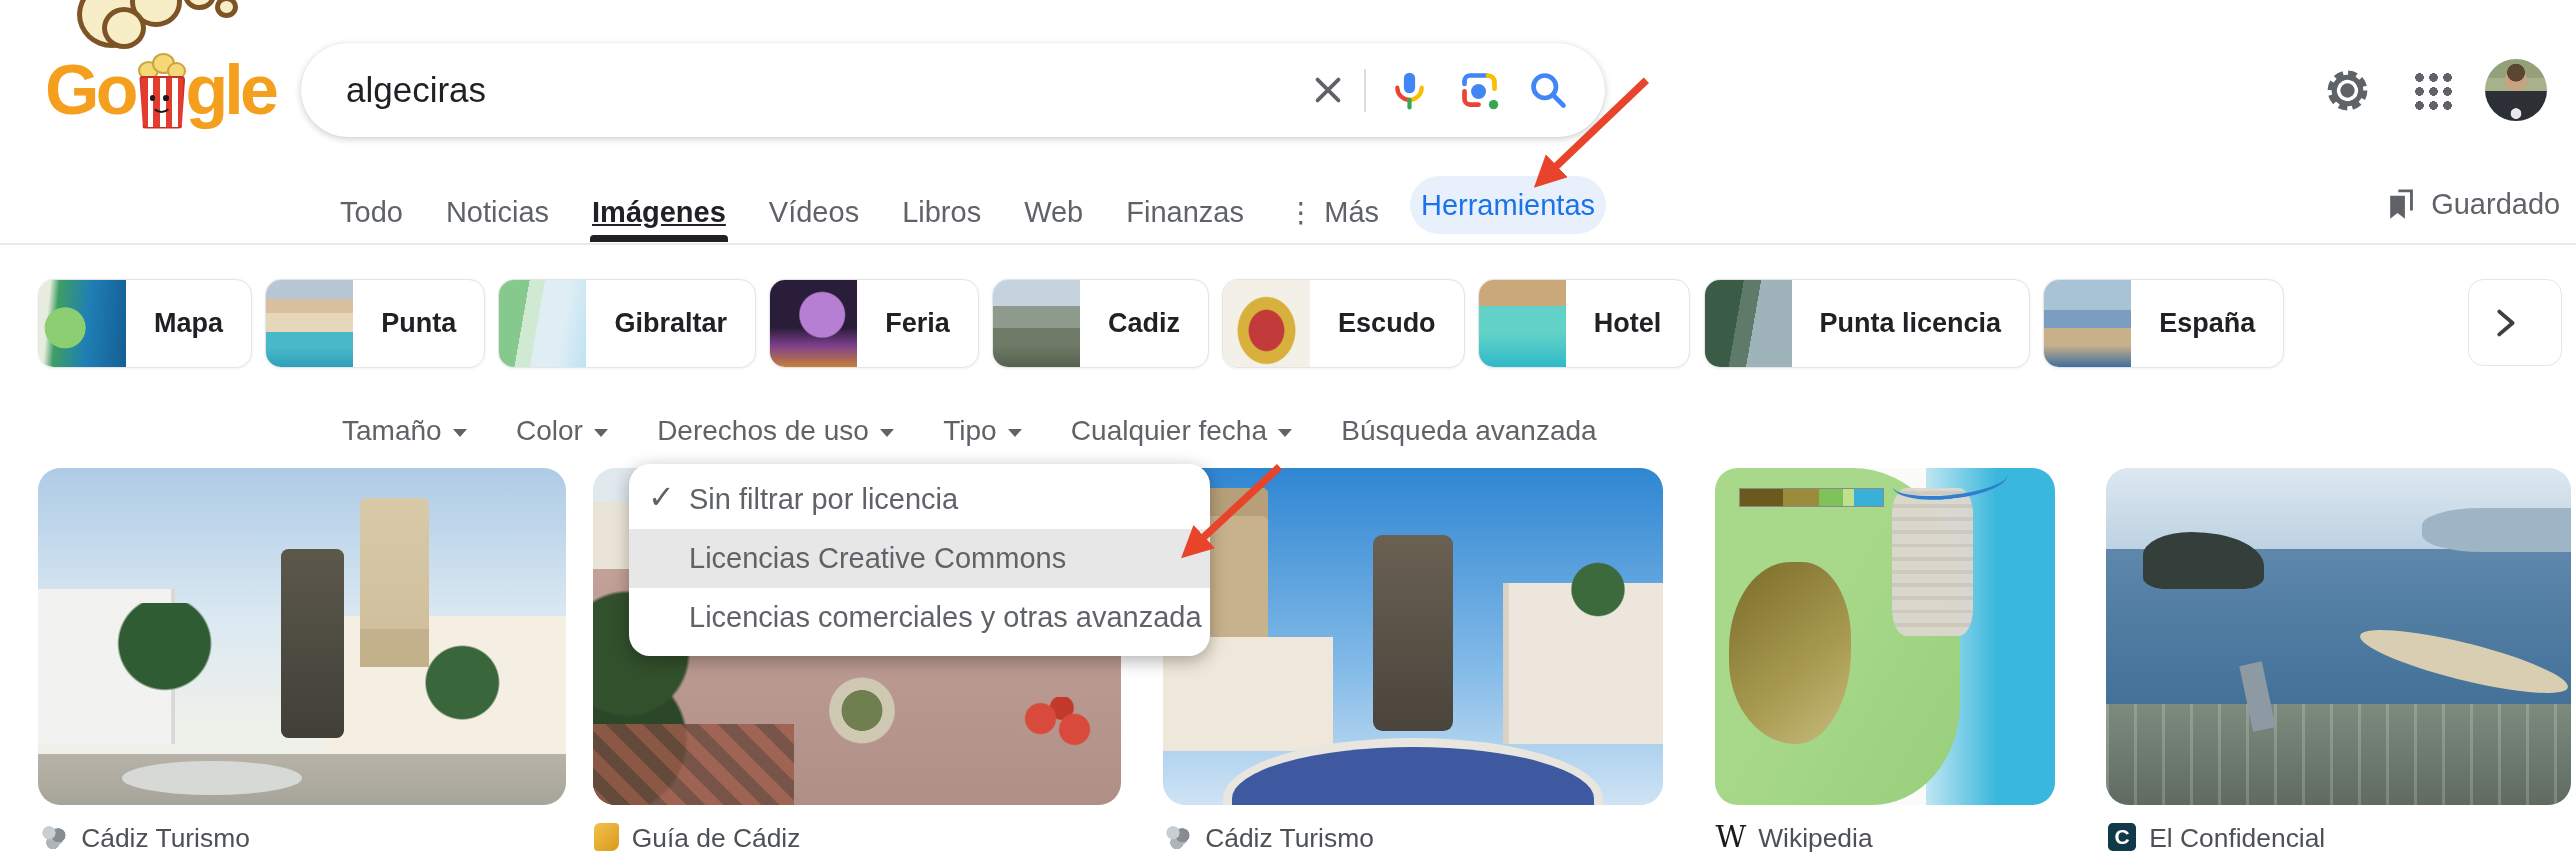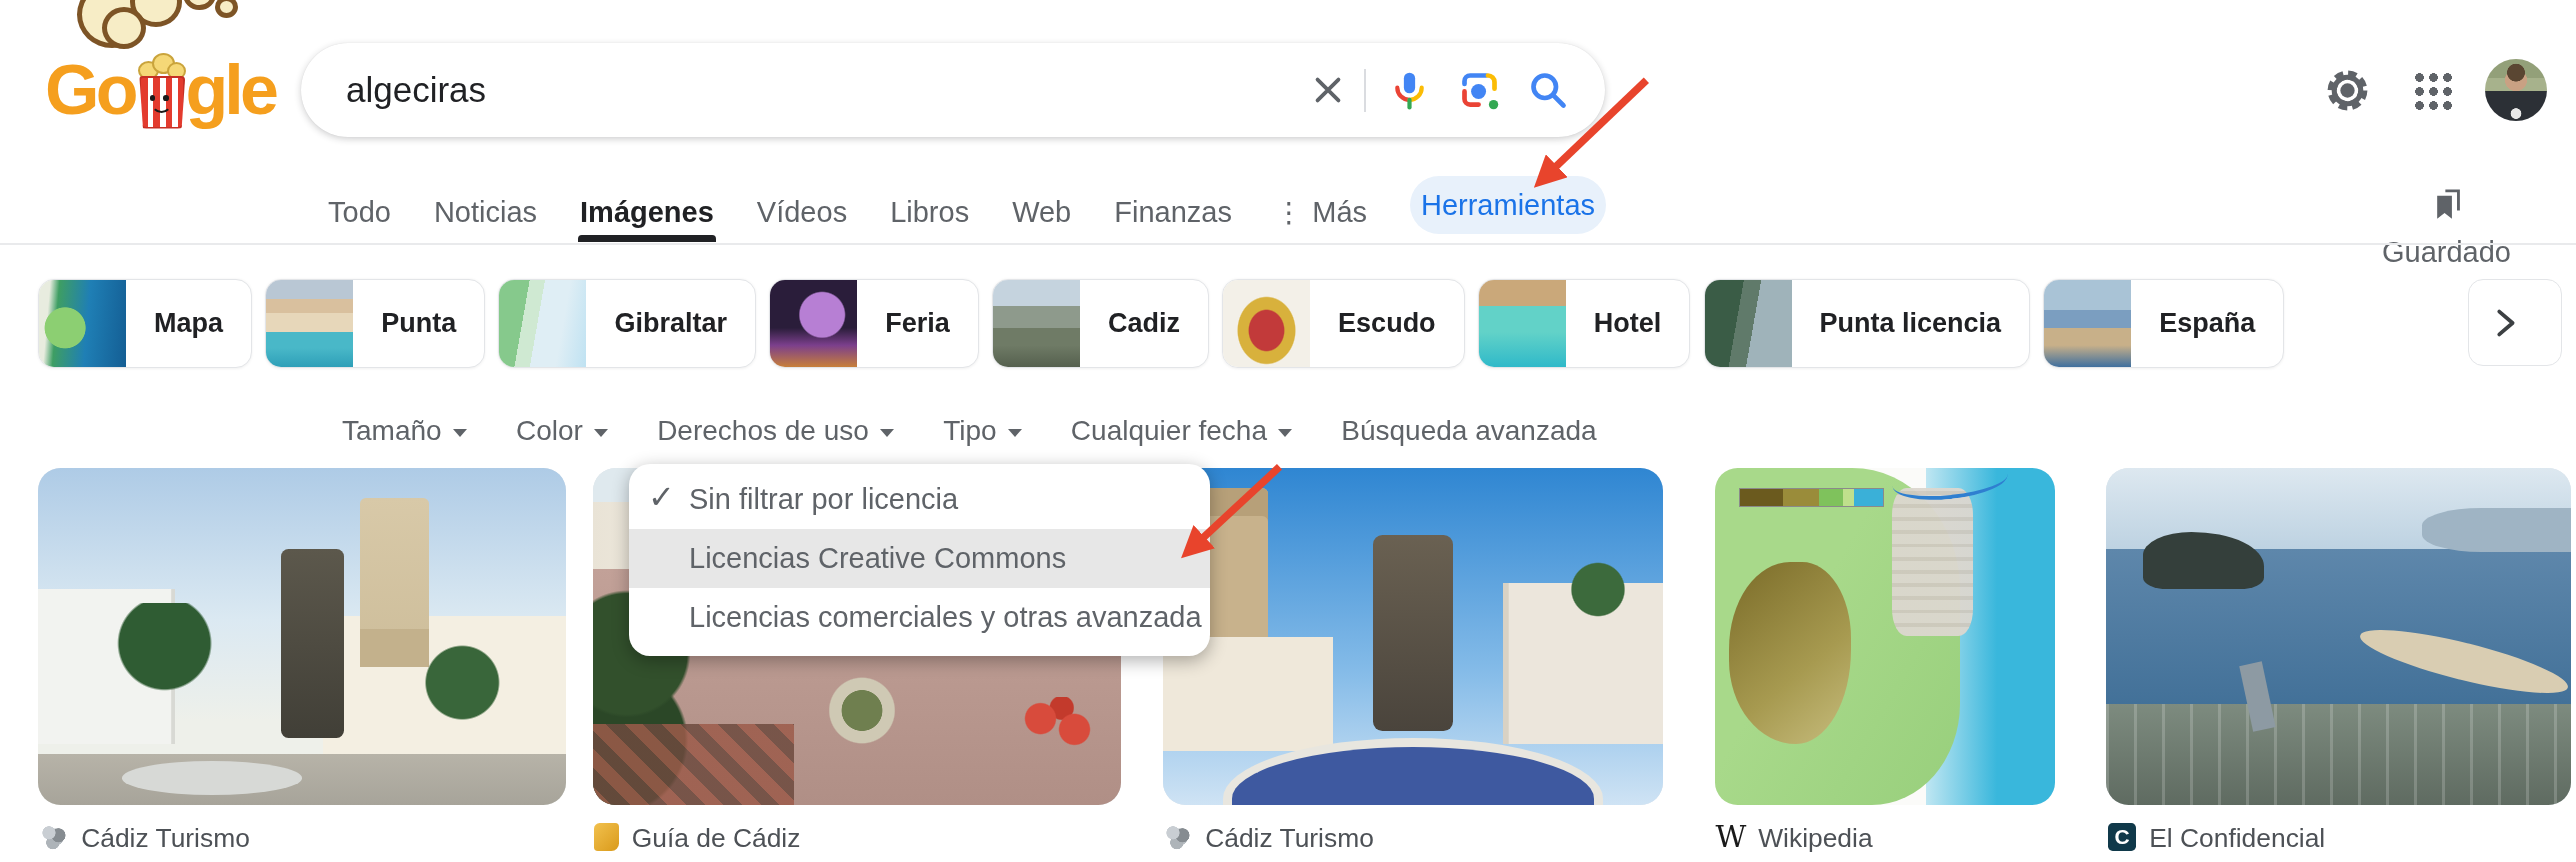--- a/index.html
+++ b/index.html
@@ -49,29 +49,29 @@
       background:radial-gradient(circle 4.7px at 7.5px 7.5px,#5f6368 4.2px,transparent 4.5px);
       background-size:14px 14px;background-position:0 0;}
   .avatar{position:absolute;left:2485px;top:59px;width:62px;height:62px;border-radius:50%;cursor:pointer;overflow:hidden;
       background:
         radial-gradient(circle at 50% 88%, #e8e8e8 0 8%, transparent 9%),
         radial-gradient(circle at 50% 22%, #5a4632 0 15%, transparent 16%),
         radial-gradient(circle at 50% 34%, #c9a183 0 21%, transparent 22%),
         linear-gradient(180deg,#93a079 0 30%,#a7b28c 30% 52%,#2c3036 52% 100%);}
 
   
-  .tabsrow{position:absolute;left:328px;top:183px;height:59px;display:flex;align-items:center;gap:43px;}
+  .tabsrow{position:absolute;left:340px;top:183px;height:59px;display:flex;align-items:center;gap:43px;}
   .tab{font-size:29px;color:#5f6368;cursor:pointer;position:relative;display:flex;align-items:center;gap:9.4px;height:59px;}
-  .tab.active{color:#202124;font-weight:700;}
+  .tab.active{color:#202124;font-weight:700;text-decoration:underline;}
   .tab.active::after{content:"";position:absolute;left:-1.9px;right:-1.9px;bottom:0;height:6.6px;background:#202124;border-radius:3.8px 3.8px 0 0;}
   .more-dots{font-size:28px;color:#5f6368;letter-spacing:0;}
   .tools-pill{position:absolute;left:1410px;top:176px;width:196px;height:58px;border-radius:29px;
       background:#e8f1fb;color:#1a73e8;font-size:29px;display:flex;align-items:center;justify-content:center;cursor:pointer;}
   .saved{position:absolute;left:2382px;top:185px;display:flex;align-items:center;gap:13.2px;cursor:pointer;
-      font-size:29px;color:#5f6368;flex-direction:column;}
+      font-size:29px;color:#5f6368;}
   .divider{position:absolute;left:0;top:243px;width:2576px;height:1.9px;background:#e9eaec;}
 
   
   .chipsrow{position:absolute;left:38px;top:279px;height:87px;display:flex;gap:13.2px;}
   .chip{display:flex;align-items:center;height:87px;border:1.9px solid #e3e5e8;border-radius:16px;background:#fff;
       box-shadow:0 0.9px 2.8px rgba(0,0,0,.06);cursor:pointer;overflow:hidden;}
   .chip-thumb{width:87px;height:87px;flex:0 0 auto;}
   .chip-label{padding:0 28px;font-size:27px;font-weight:700;color:#202124;white-space:nowrap;}
   .chips-fade{position:absolute;left:2365px;top:276px;width:104px;height:94px;
       background:linear-gradient(90deg,rgba(255,255,255,0),#fff 70%);}

